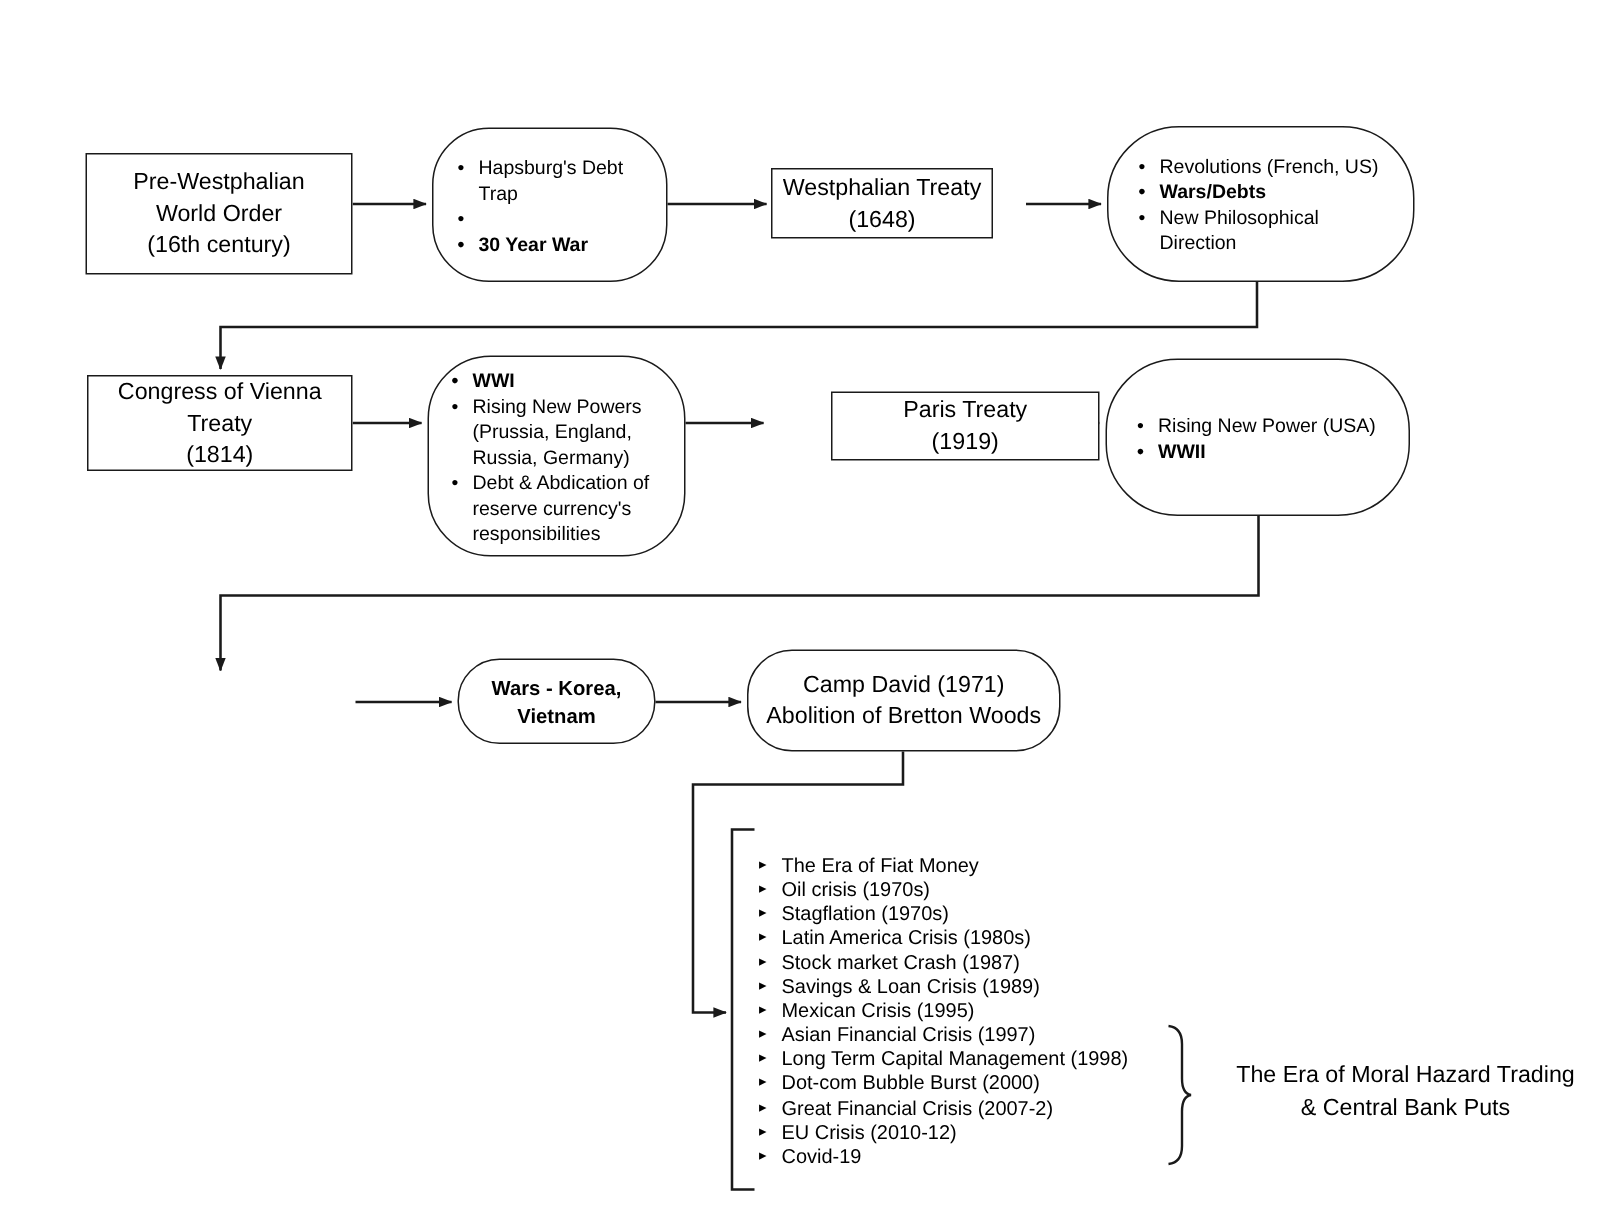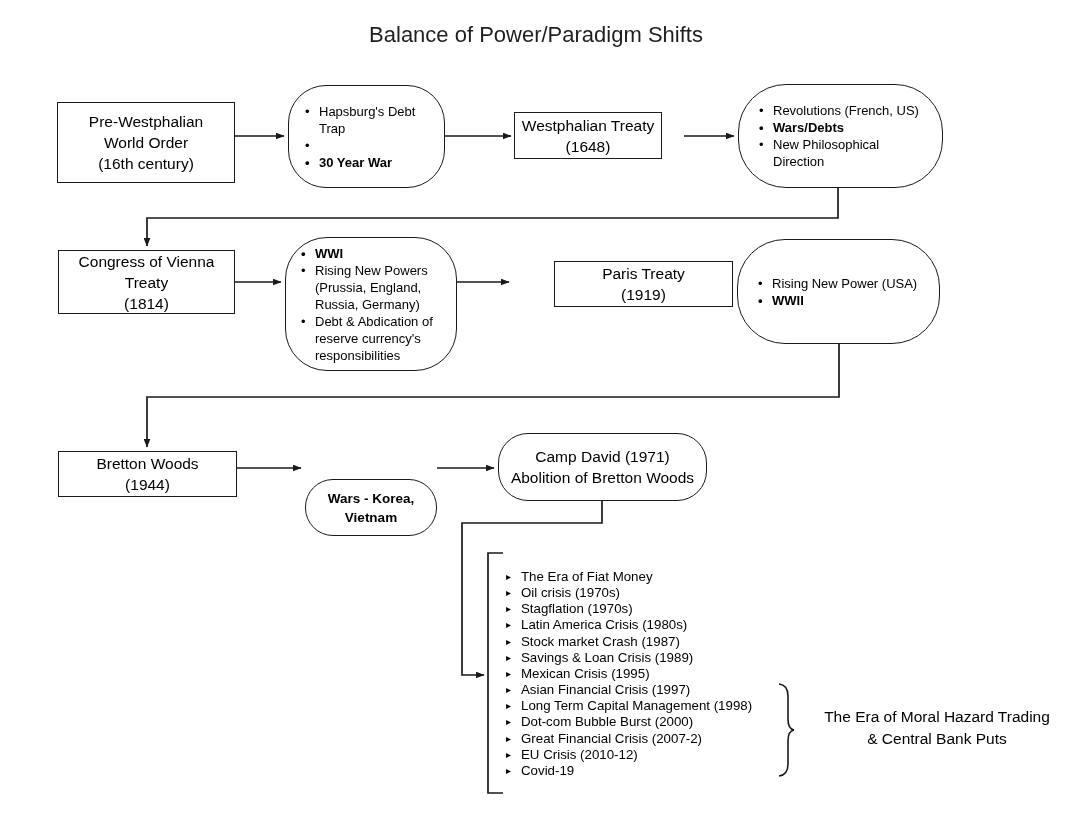--- a/index.html
+++ b/index.html
@@ -19,40 +19,39 @@
     font-size:15.5px; line-height:21px; white-space:pre-line;
   }
   .round-node { display:flex; flex-direction:column; justify-content:center; }
   .bullets { list-style:none; margin:0; padding:0; font-size:13px; line-height:17px; }
   .bullets .row { display:flex; }
   .bullets .b { flex:none; width:14px; text-align:left; }
   .bullets .t { flex:1; }
   .bold { font-weight:bold; }
   .stadium {
     display:flex; align-items:center; justify-content:center; text-align:center;
-    font-size:13.5px; font-weight:bold; line-height:19px; white-space:pre-line;margin-top:40px;
+    font-size:13.5px; font-weight:bold; line-height:19px; white-space:pre-line;
   }
 
   .era-list { position:absolute; left:506px; top:569px; width:330px;
     list-style:none; margin:0; padding:0; font-size:13.3px; line-height:16.15px; }
   .era-list .row { display:flex; }
   .era-list .b { flex:none; width:15px; font-size:10px; }
   .era-list .t { flex:1; }
 
   .brace-label {
     position:absolute; left:806px; top:706px; width:262px; text-align:center;
     font-size:15.5px; line-height:22px; white-space:pre-line;
   }
 </style>
 </head>
 <body>
 
 <div class="canvas">
 
-  <div class="title">Balance of Power/Paradigm Shifts</div>
 
   <svg class="lines" viewBox="0 0 1072 814">
     <defs>
       <marker id="arr" markerWidth="9" markerHeight="7" refX="8.4" refY="3.5" orient="auto" markerUnits="userSpaceOnUse">
         <path d="M0,0 L9,3.5 L0,7 Z" fill="#1a1a1a"></path>
       </marker>
     </defs>
     <g stroke="#1a1a1a" stroke-width="1.7" fill="none">
       <path d="M235,136 H284" marker-end="url(#arr)"></path>
       <path d="M445,136 H511" marker-end="url(#arr)"></path>
@@ -151,22 +150,20 @@
           <span class="t">Rising New Power (USA)</span>
         </li>
 
         <li class="row bold">
           <span class="b">•</span>
           <span class="t">WWII</span>
         </li>
       </ul>
   </div>
 
-  <div class="node rect-node" style="left:58px; top:451px; width:179px; height:46px;">Bretton Woods
-(1944)</div>
 
   <div class="node stadium" style="left:305px; top:439px; width:132px; height:57px; border-radius:28px;">Wars - Korea,
 Vietnam</div>
 
   <div class="node rect-node" style="left:498px; top:433px; width:209px; height:68px;border-radius:30px;">Camp David (1971)
 Abolition of Bretton Woods</div>
 
   <ul class="era-list">
 
       <li class="row">

